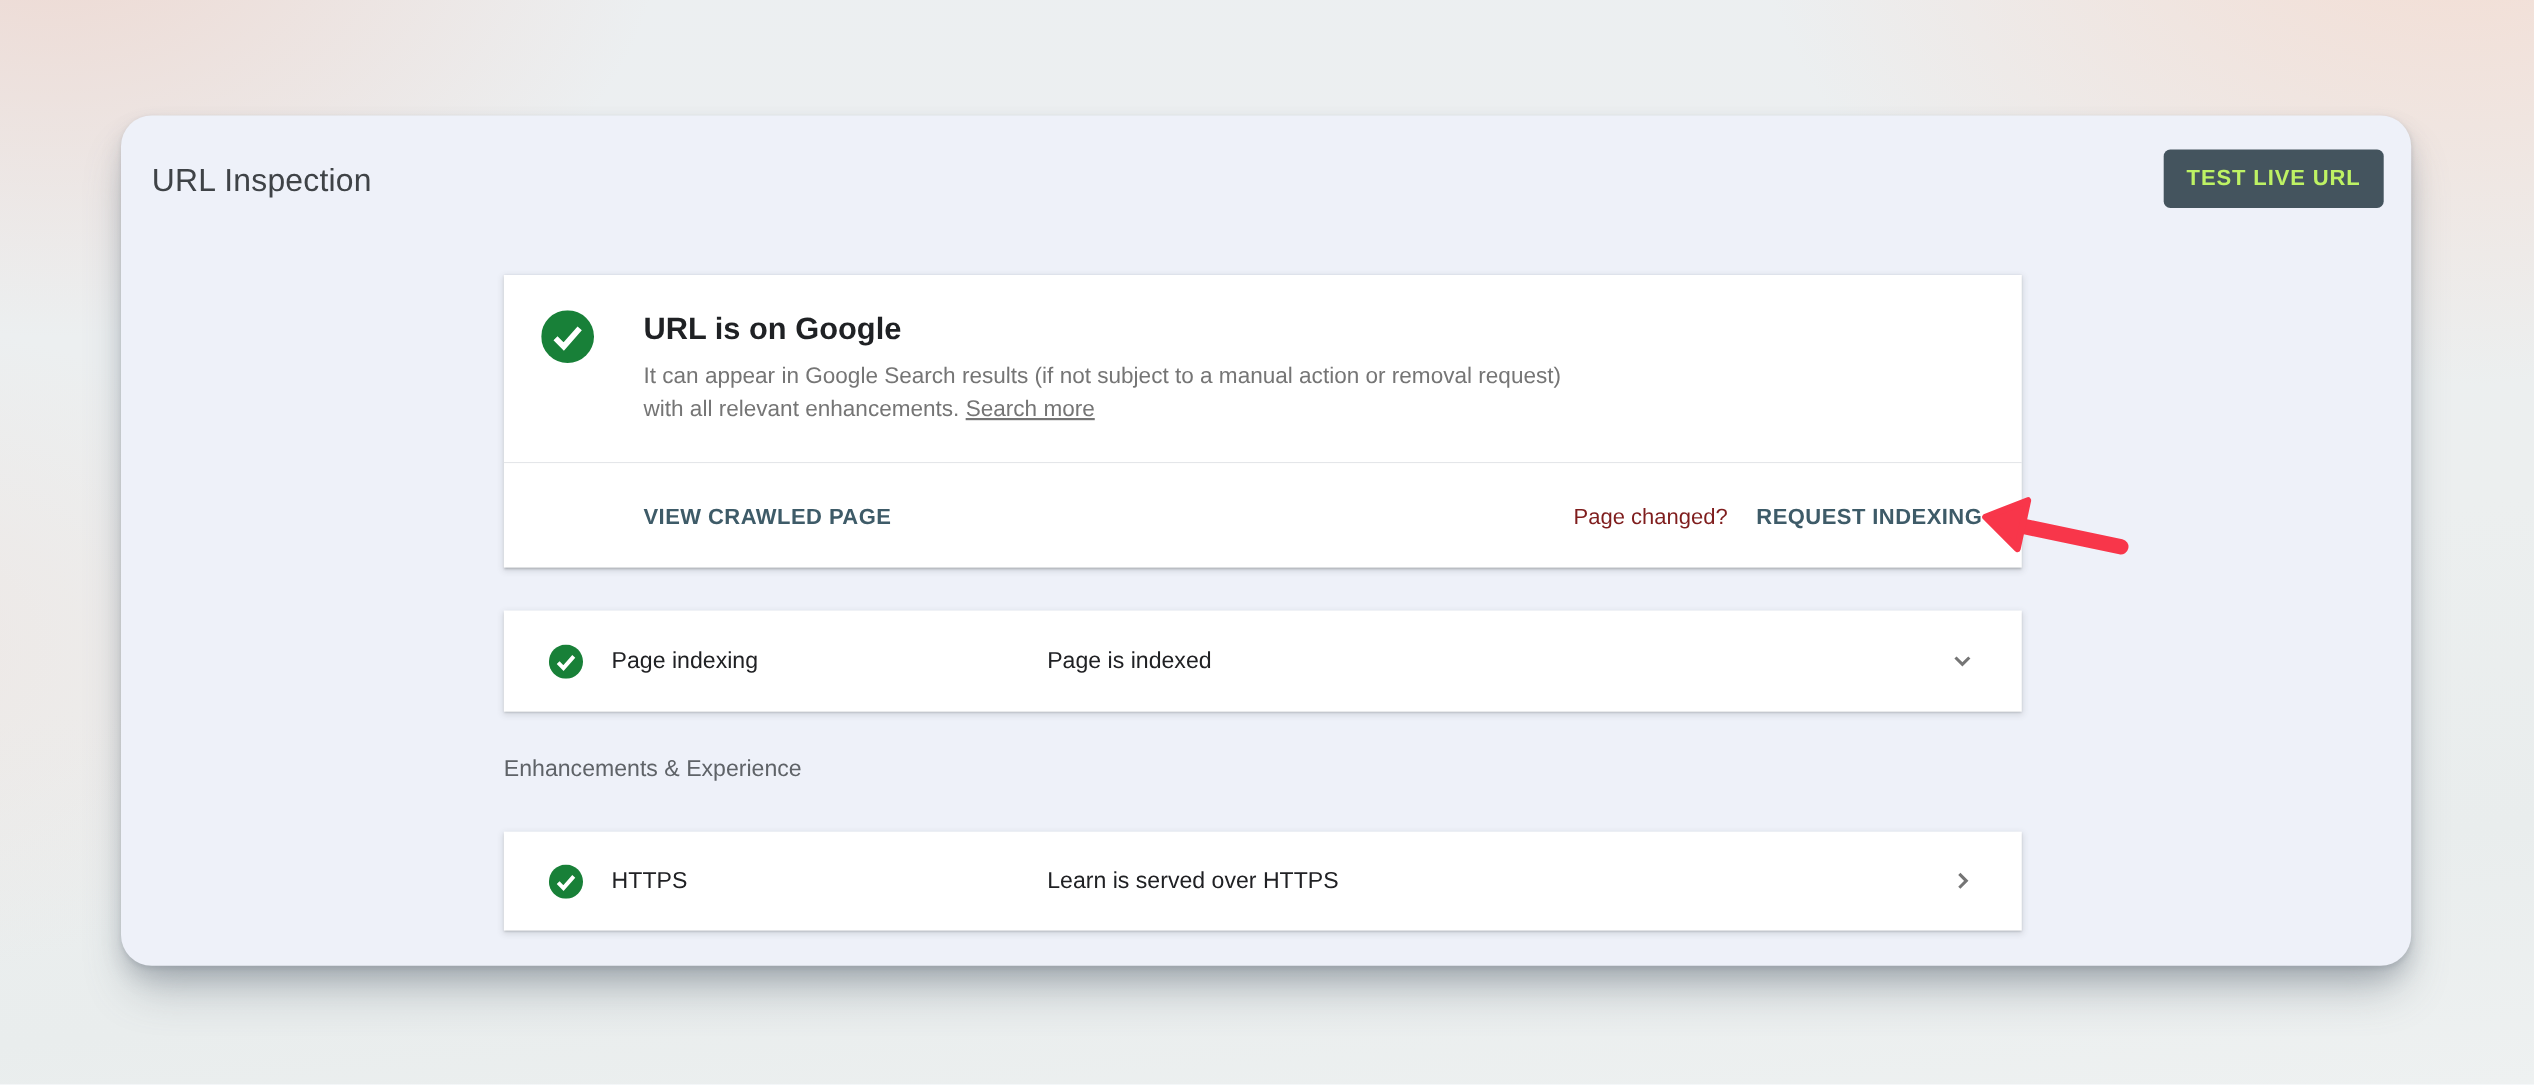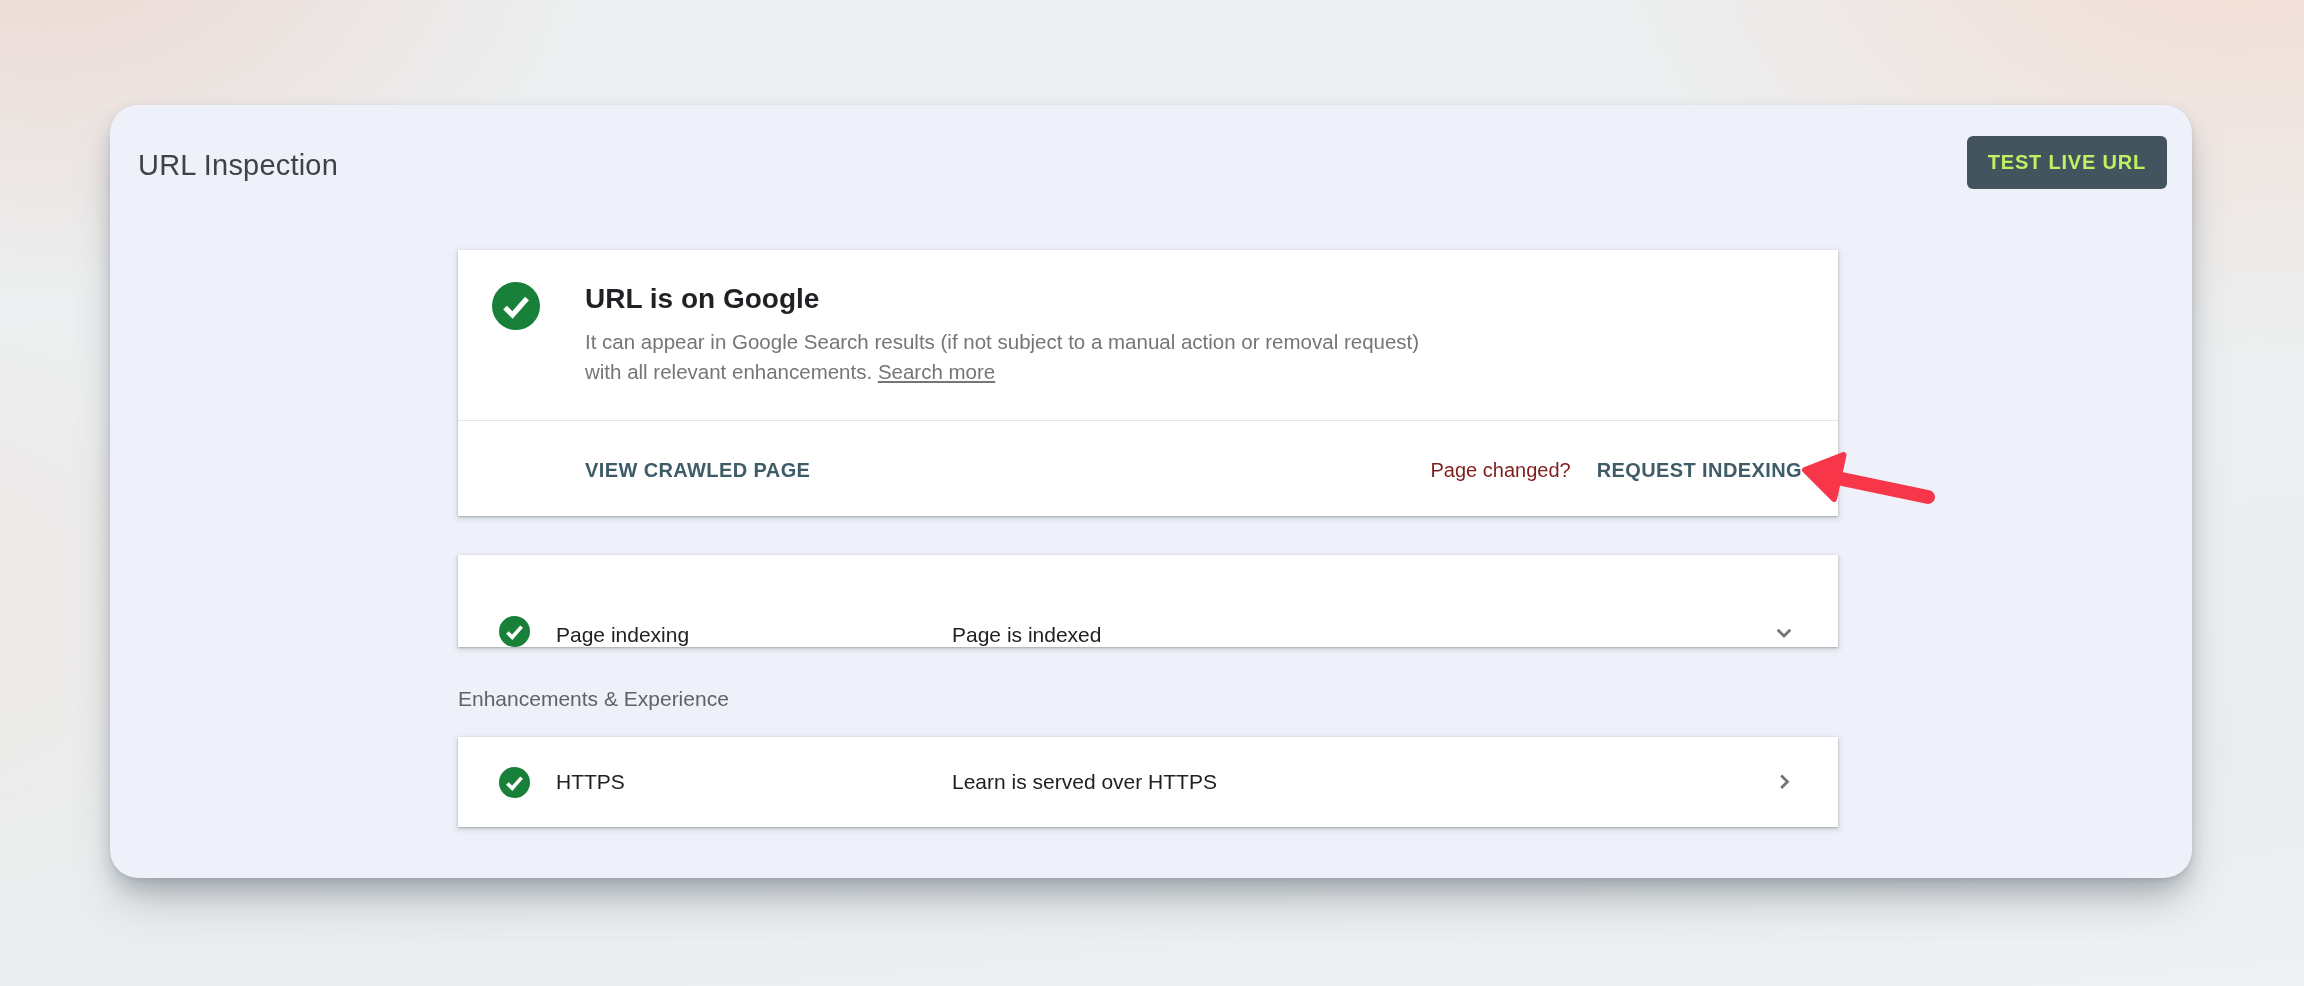--- a/index.html
+++ b/index.html
@@ -107,22 +107,22 @@
   }
   .right-group { display: flex; align-items: center; gap: 26px; }
   .muted { color: #7f1d1d; font-size: 20px; white-space: nowrap; }
   
   .row-card {
     display: flex;
     align-items: center;
     padding: 0 40px 0 41px;
     cursor: pointer;
   }
-  .row-card.indexing { height: 92px; margin-top: 39px; align-items: flex-end; }
-  .row-card.https    { height: 90px; margin-top: 26px; }
+  .row-card.indexing { height: 92px; margin-top: 39px; }
+  .row-card.https    { height: 90px; margin-top: 45px; }
   .check-small { flex: 0 0 auto; display: flex; }
   .row-label {
     margin-left: 26px;
     width: 396px;
     font-size: 21px;
     color: #202124;
   }
   .row-status { flex: 1; font-size: 21px; color: #202124; }
   .chevron { flex: 0 0 auto; display: flex; }
   .section-heading {

